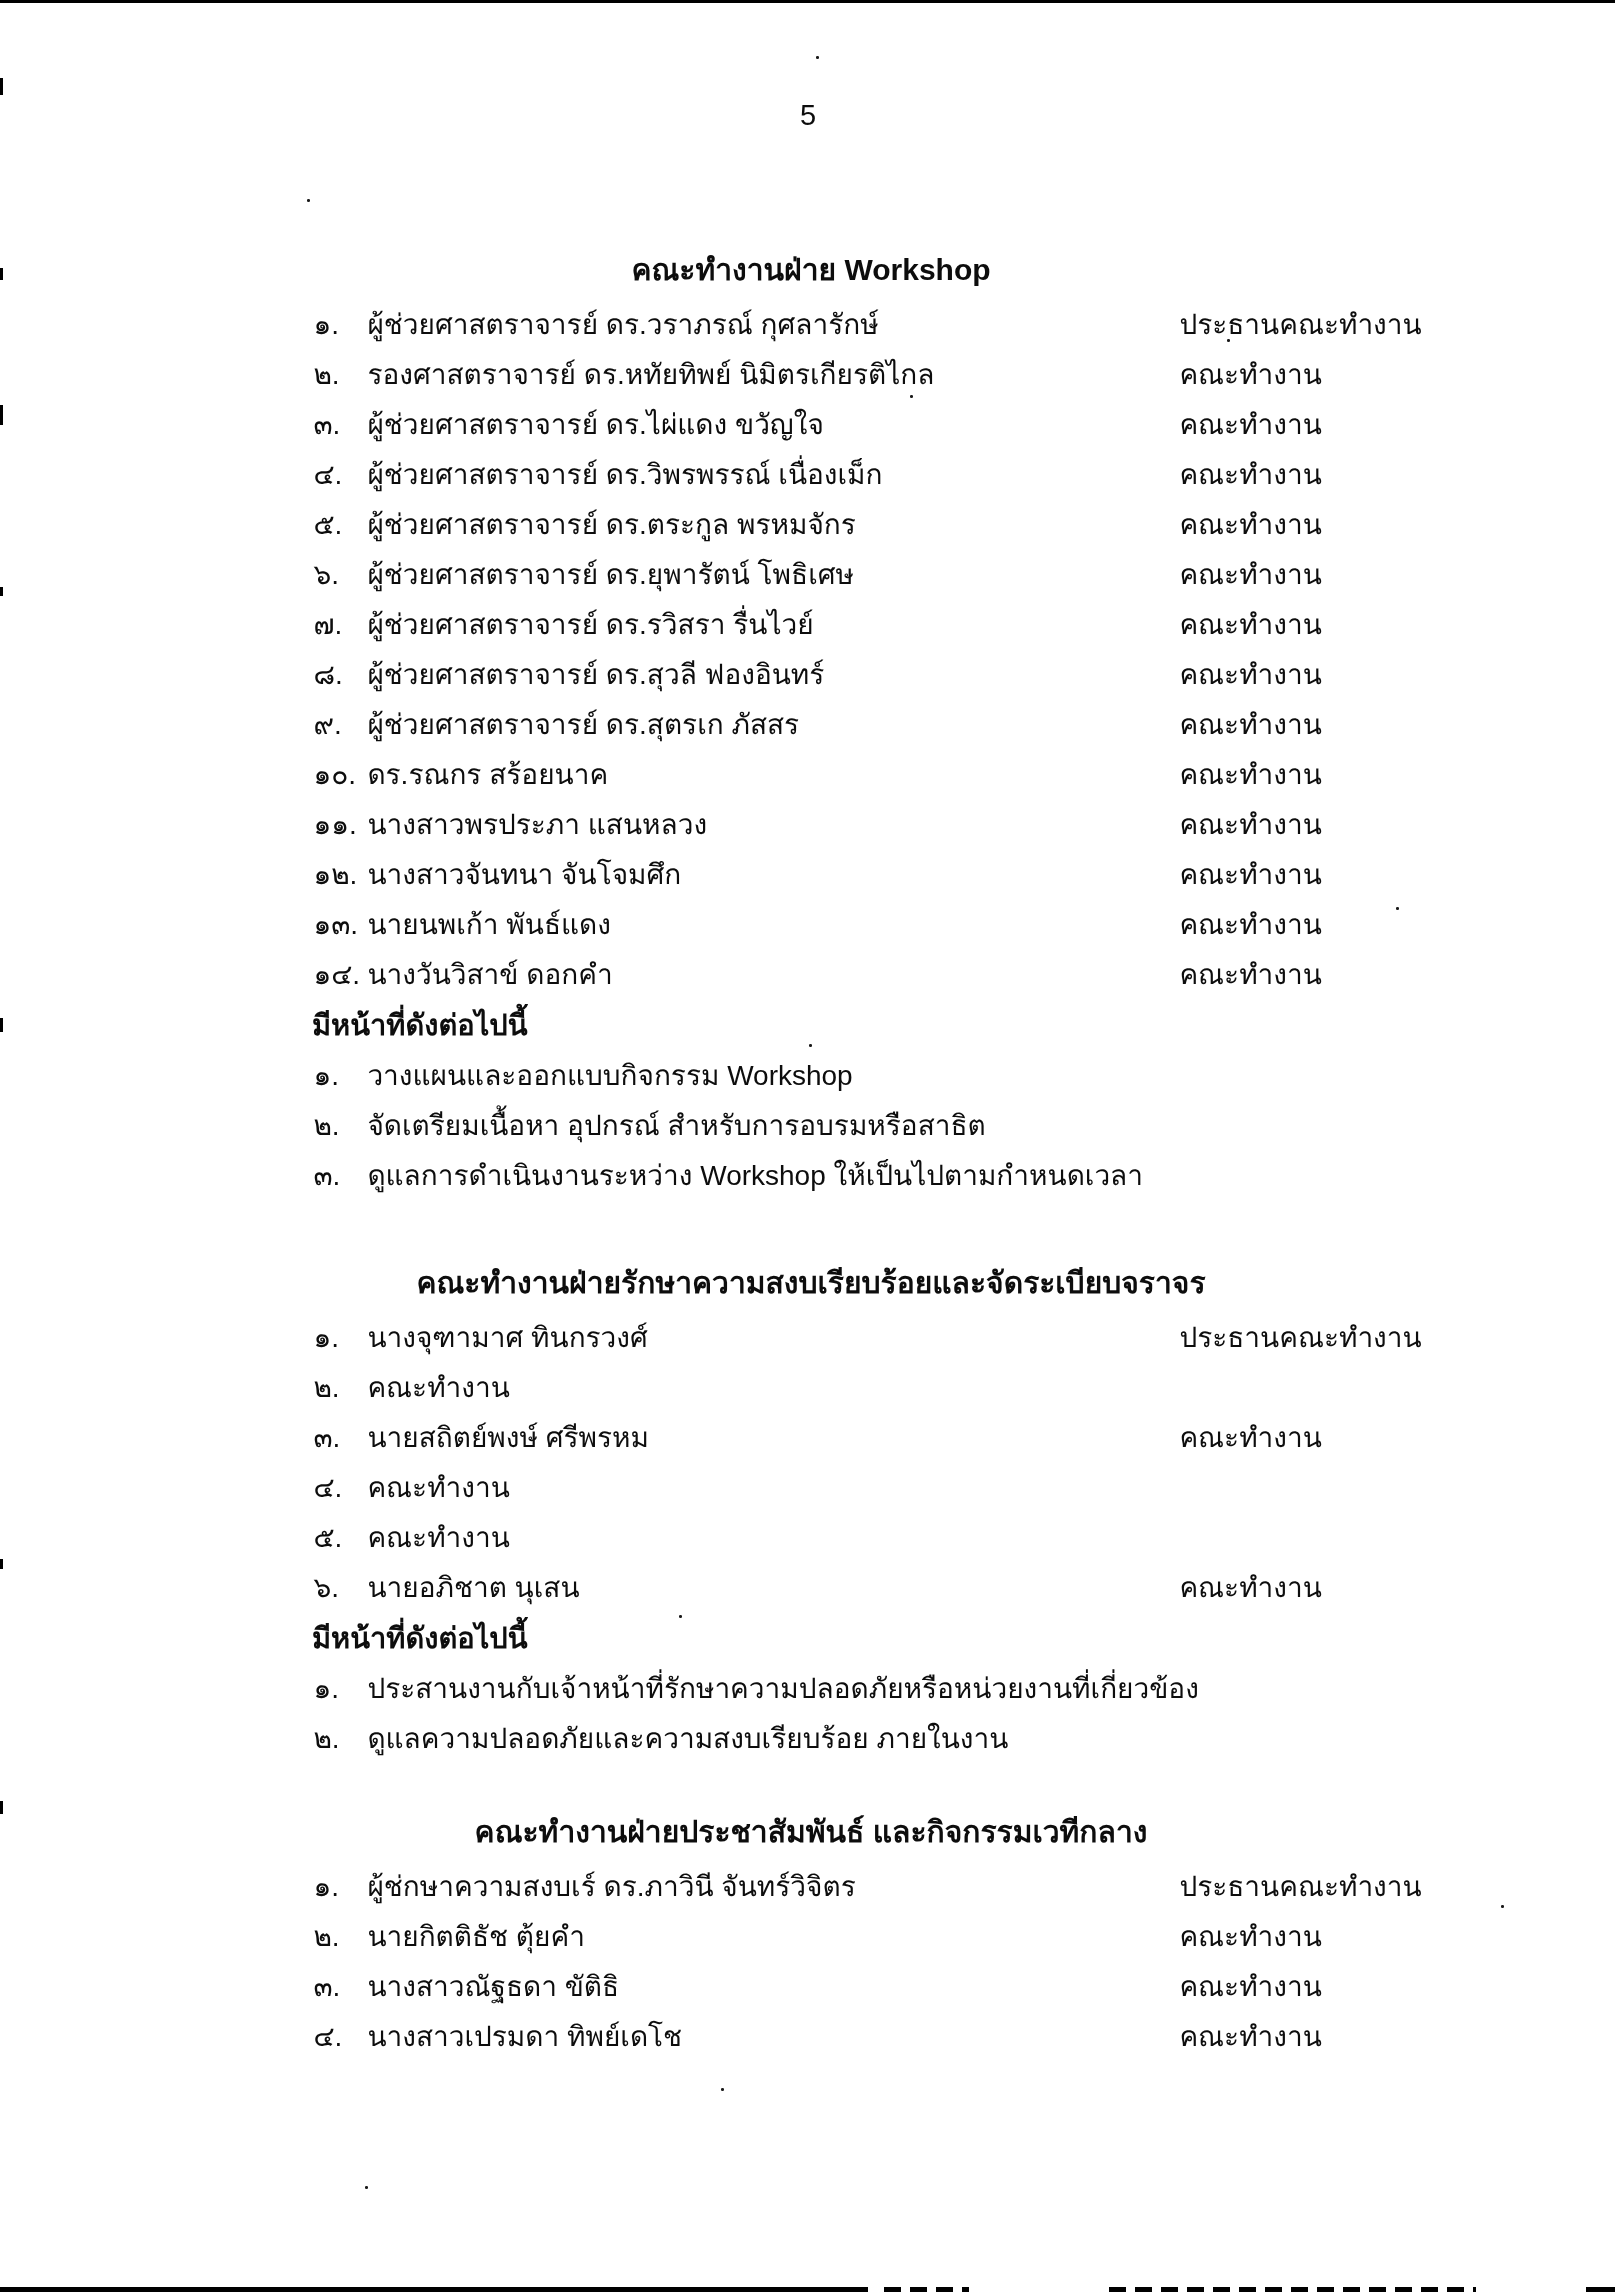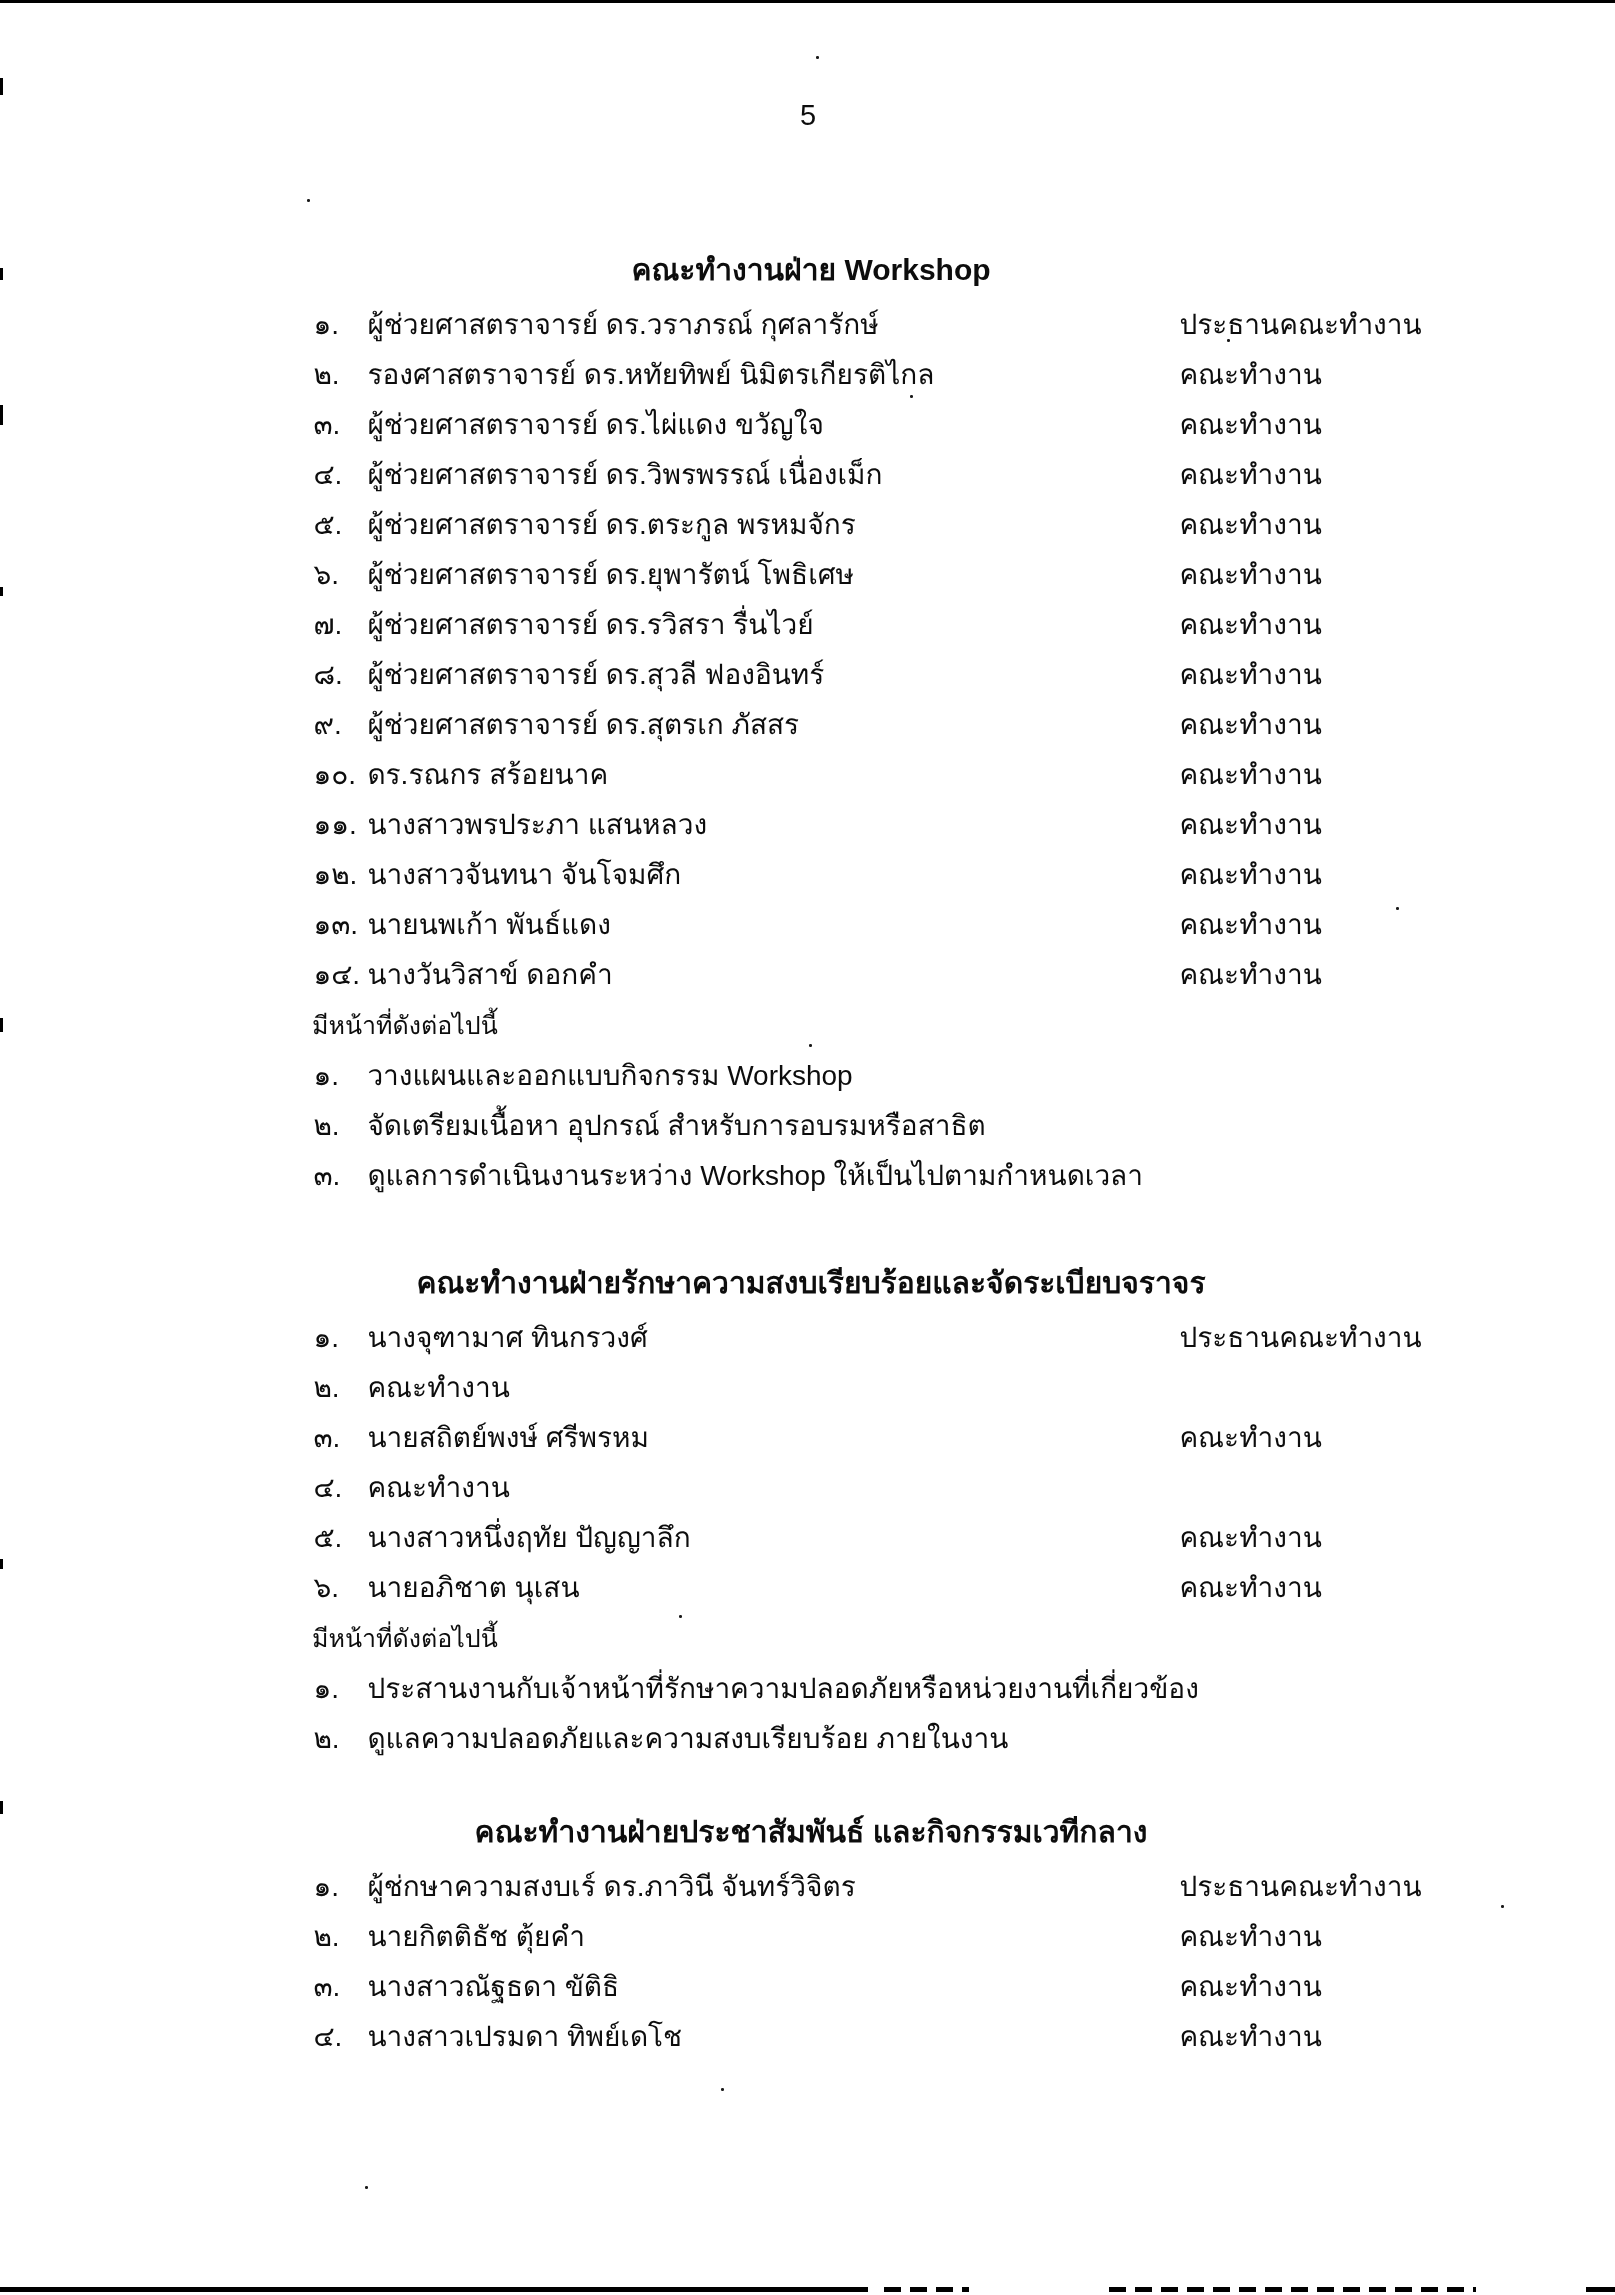--- a/index.html
+++ b/index.html
@@ -35,21 +35,21 @@
   }
   .section:nth-child(2){margin-top:52px;}
   .section:nth-child(3){margin-top:38px;}
   .row{
     display:grid;height:50px;line-height:50px;
     padding-left:14.4px;font-size:28px;white-space:nowrap;
   }
   .member-row{grid-template-columns:54px 812px auto;}
   .duty-row{grid-template-columns:54px auto;}
   .duties-title{
-    height:51px;line-height:51px;font-weight:normal;font-size:25px;
+    height:51px;line-height:51px;font-weight:bold;font-size:29px;
     padding-left:13px;white-space:nowrap;
   }
   .num,.name,.role,.duty-text{overflow:visible;}
 </style>
 </head>
 <body>
 
 <div class="page">
 
   <div class="edge-top"></div>
@@ -208,21 +208,20 @@
     <span class="role">คณะทำงาน</span>
   </div>
 
   <div class="row member-row">
     <span class="num">๔.</span>
     <span class="role">คณะทำงาน</span>
   </div>
 
   <div class="row member-row">
     <span class="num">๕.</span>
-    <span class="name">นางสาวหนึ่งฤทัย ปัญญาลึก</span>
     <span class="role">คณะทำงาน</span>
   </div>
 
   <div class="row member-row">
     <span class="num">๖.</span>
     <span class="name">นายอภิชาต  นุเสน</span>
     <span class="role">คณะทำงาน</span>
   </div>
 </div>
     <div class="duties-title">มีหน้าที่ดังต่อไปนี้</div>

